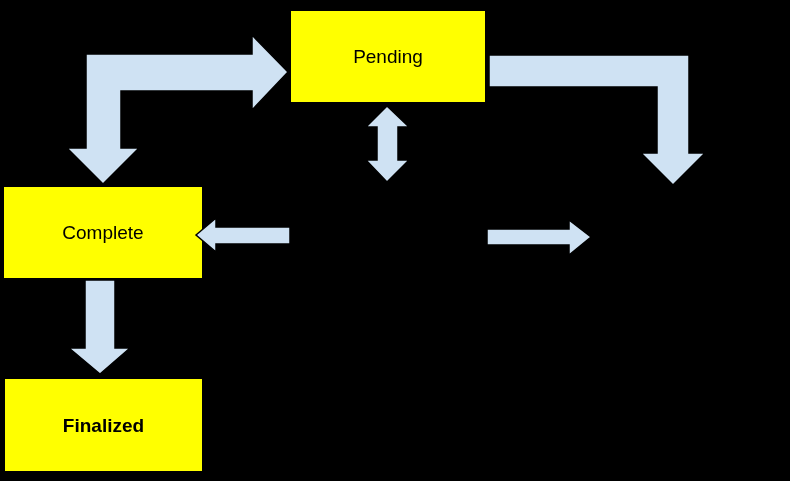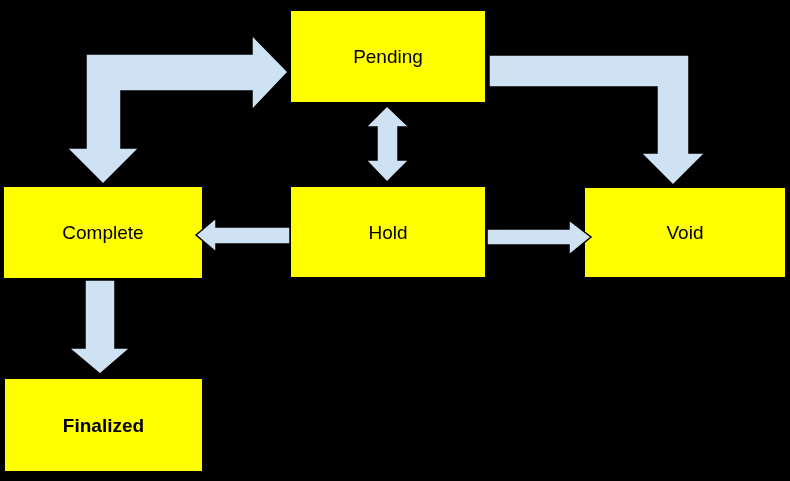--- a/index.html
+++ b/index.html
@@ -55,26 +55,20 @@
 <body>
 
 <div class="stage">
 
   <div class="node node-pending">
     <span class="label">Pending</span>
   </div>
   <div class="node node-complete">
     <span class="label">Complete</span>
   </div>
-  <div class="node node-hold">
-    <span class="label">Hold</span>
-  </div>
-  <div class="node node-void">
-    <span class="label">Void</span>
-  </div>
   <div class="node node-finalized">
     <span class="label">Finalized</span>
   </div>
 
   <svg class="arrows-layer" viewBox="0 0 790 481" xmlns="http://www.w3.org/2000/svg">
 
     <polygon class="arrow" points="86,54 252,54 252,35 288,72 252,110 252,91 121,91 121,148 139,148 103,184 67,148 86,148"></polygon>
 
     <polygon class="arrow" points="489,55 689,55 689,153 705,153 673,185 641,153 657,153 657,87 489,87"></polygon>
 

